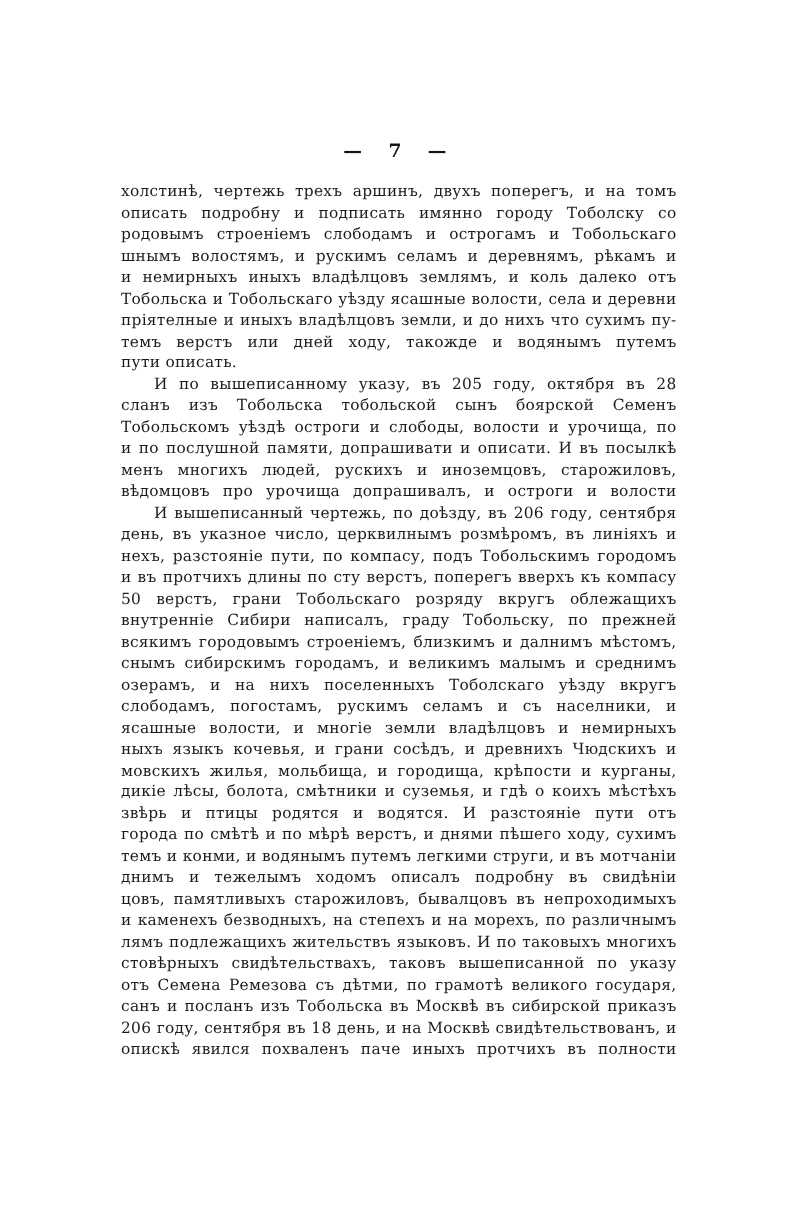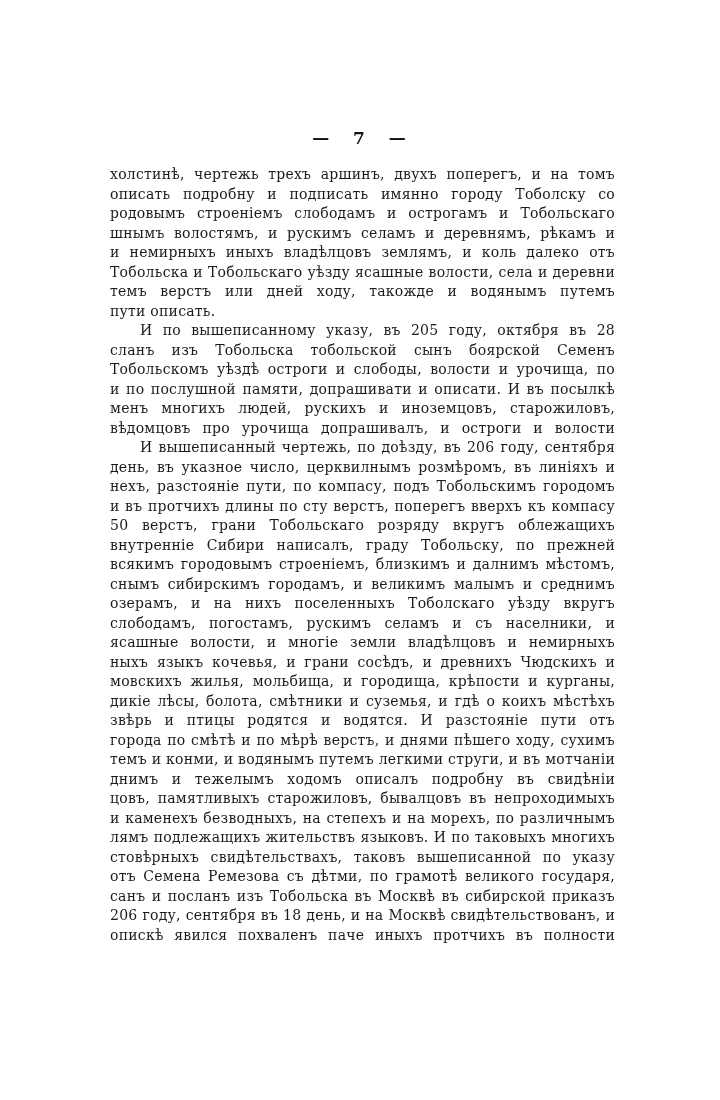--- a/index.html
+++ b/index.html
@@ -62,20 +62,21 @@
 <div class="page">
   <div class="page-header">— 7 —</div>
   <div class="text-block" id="text-block">
       <div class="paragraph">
         <div class="text-line">холстинѣ, чертежь трехъ аршинъ, двухъ поперегъ, и на томъ чертежѣ</div>
         <div class="text-line">описать подробну и подписать имянно городу Тоболску со всякимъ го-</div>
         <div class="text-line">родовымъ строеніемъ слободамъ и острогамъ и Тобольскаго уѣзду яса-</div>
         <div class="text-line">шнымъ волостямъ, и рускимъ селамъ и деревнямъ, рѣкамъ и озерамъ,</div>
         <div class="text-line">и немирныхъ иныхъ владѣлцовъ землямъ, и коль далеко отъ города</div>
         <div class="text-line">Тобольска и Тобольскаго уѣзду ясашные волости, села и деревни и не-</div>
+        <div class="text-line">пріятелные и иныхъ владѣлцовъ земли, и до нихъ что сухимъ пу-</div>
         <div class="text-line">темъ верстъ или дней ходу, такожде и водянымъ путемъ разстояніе</div>
         <div class="text-line last-left">пути описать.</div>
       </div>
       <div class="paragraph">
         <div class="text-line indent">И по вышеписанному указу, въ 205 году, октября въ 28 числѣ, по</div>
         <div class="text-line">сланъ изъ Тобольска тобольской сынъ боярской Семенъ Ремезовъ въ</div>
         <div class="text-line">Тобольскомъ уѣздѣ остроги и слободы, волости и урочища, по наказу</div>
         <div class="text-line">и по послушной памяти, допрашивати и описати. И въ посылкѣ Се-</div>
         <div class="text-line">менъ многихъ людей, рускихъ и иноземцовъ, старожиловъ, бывалцовъ</div>
         <div class="text-line">вѣдомцовъ про урочища допрашивалъ, и остроги и волости описалъ.</div>

